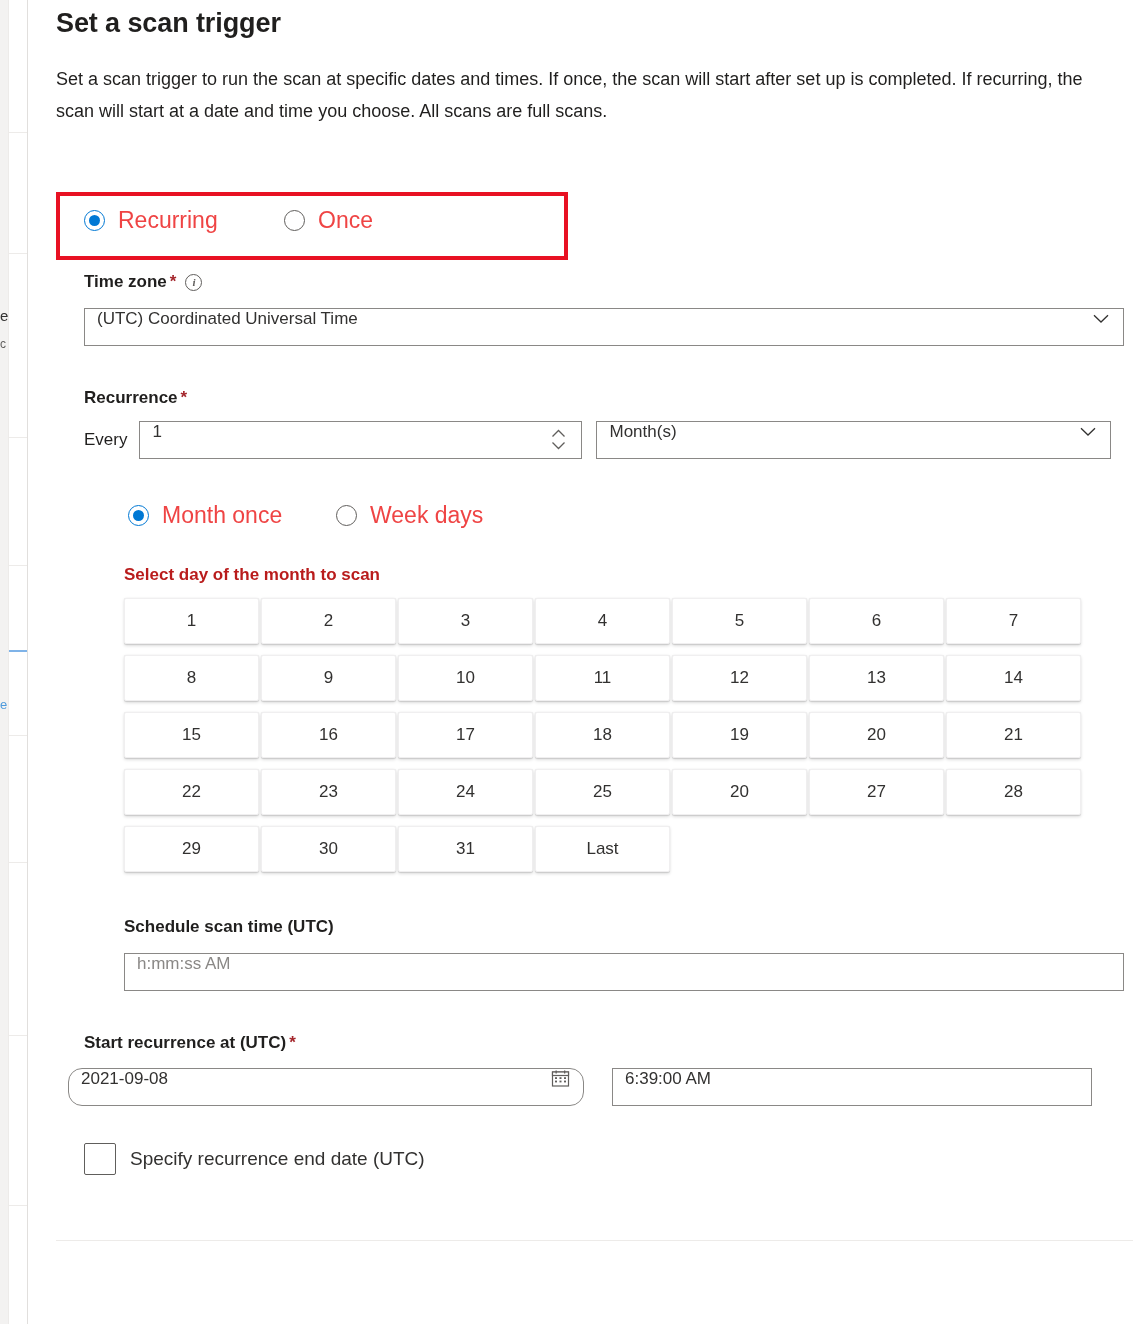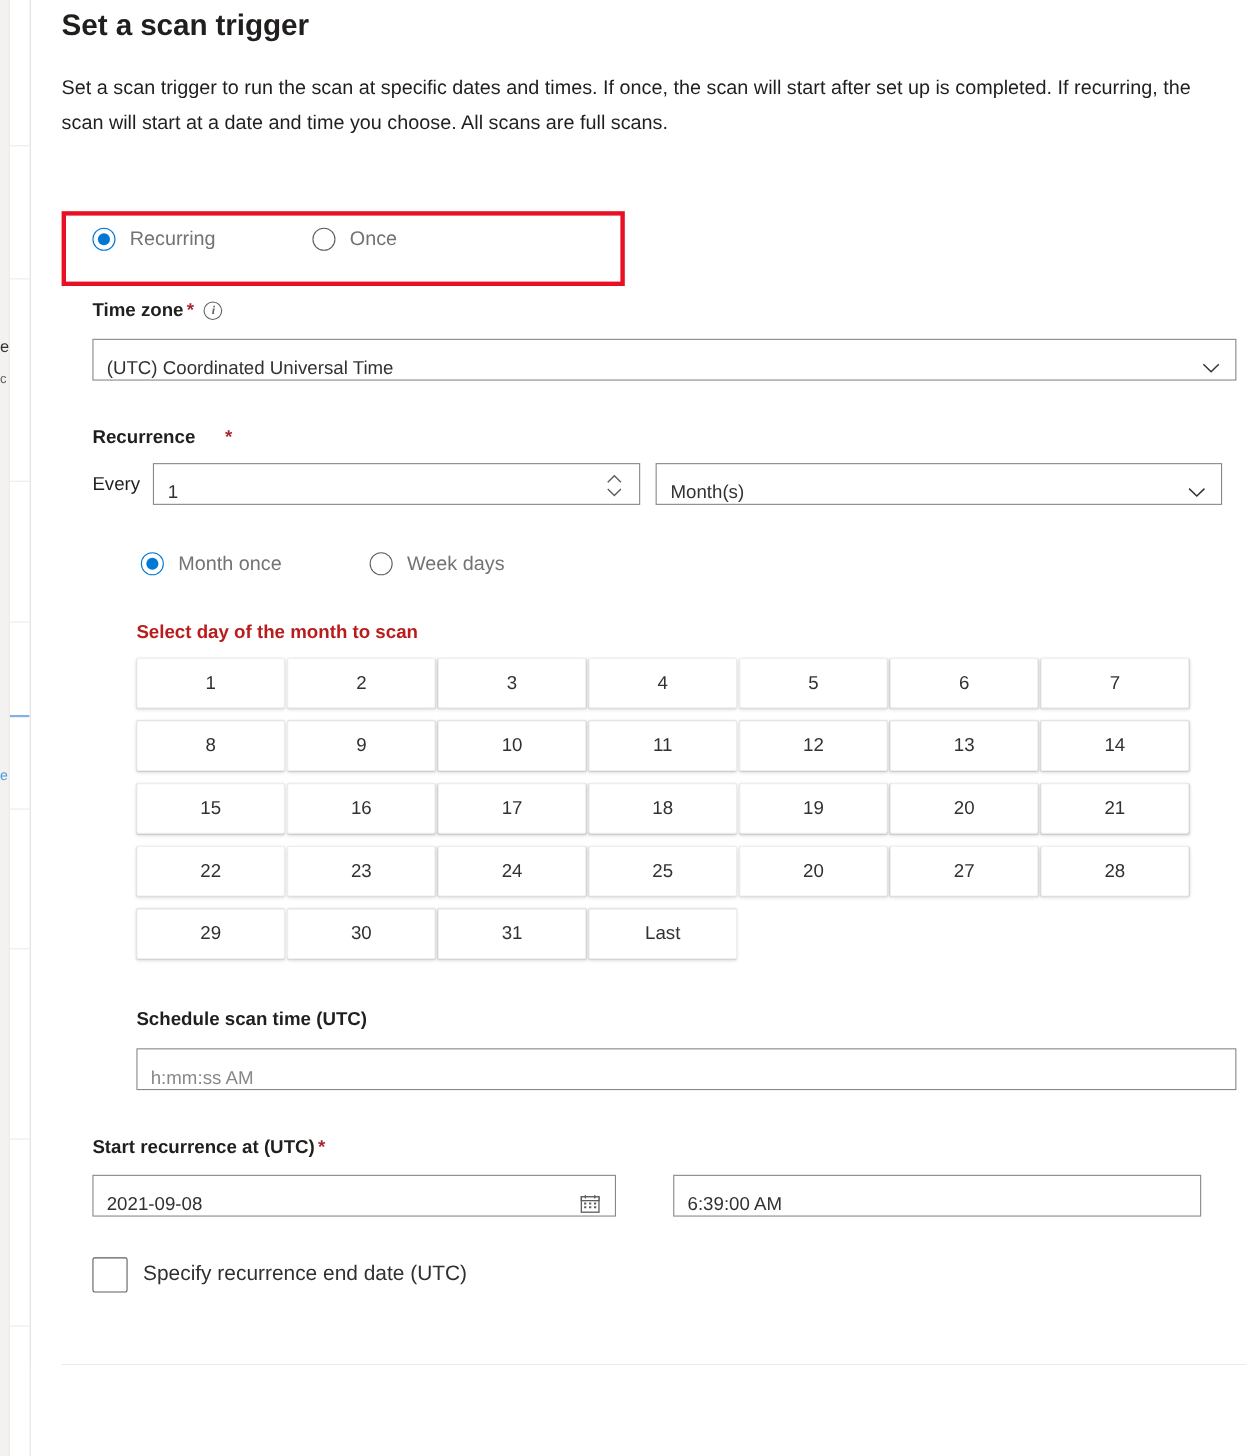--- a/index.html
+++ b/index.html
@@ -105,22 +105,22 @@
     content: "";
     position: absolute;
     left: 50%; top: 50%;
     width: 11px; height: 11px;
     margin: -5.5px 0 0 -5.5px;
     border-radius: 50%;
     background: #0078d4;
   }
   .radio-label {
     margin-left: 13px;
-    font-size: 18px;
-    color: #737373;
+    font-size: 23px;
+    color: #ef4444;
     white-space: nowrap;
   }
 
   
   .field-label {
     font-size: 17px;
     font-weight: 600;
     color: #201f1e;
     display: flex;
     align-items: center;
@@ -138,42 +138,42 @@
     font-family: "Liberation Serif", serif;
     cursor: pointer;
   }
 
   
   .tbox {
     height: 38px;
     border: 1px solid #8a8886;
     background: #ffffff;
     display: flex;
-    align-items: flex-end;
+    align-items: flex-start;
     font-size: 17px;
     color: #323130;
     padding: 0 12px;
   }
   .tbox .val { flex: 1 1 auto; white-space: nowrap; overflow: hidden; }
   .tbox .val.ph { color: #8a8886; }
 
   .chev {
     width: 20px; height: 20px;
     flex: 0 0 auto;
     display: flex; align-items: center; justify-content: center;
     color: #323130;
   }
   .chev svg { display: block; }
 
   
   .tz-label { position: absolute; left: 56px; top: 272px; }
   .tz-box   { position: absolute; left: 56px; top: 308px; width: 1040px; }
 
   
-  .rec-label { position: absolute; left: 56px; top: 388px; gap: 24px; }
+  .rec-label { position: absolute; left: 56px; top: 388px; }
   .every-wrap { position: absolute; left: 56px; top: 421px; display: flex; align-items: center; }
   .every-text { font-size: 17px; color: #201f1e; margin-right: 12px; }
   .num-box { width: 443px; position: relative; }
   .spinner {
     width: 22px; height: 34px;
     display: flex; flex-direction: column; align-items: center; justify-content: center;
     flex: 0 0 auto;
     color: #605e5c;
     cursor: pointer;
   }
@@ -208,21 +208,21 @@
     color: #323130;
     cursor: pointer;
   }
 
   
   .sst-label { position: absolute; left: 96px; top: 917px; }
   .sst-box   { position: absolute; left: 96px; top: 953px; width: 1000px; }
 
   
   .sr-label  { position: absolute; left: 56px; top: 1033px; }
-  .sr-date   { position: absolute; left: 56px; top: 1068px; width: 476px; }
+  .sr-date   { position: absolute; left: 40px; top: 1068px; width: 516px; border-radius: 14px; }
   .sr-time   { position: absolute; left: 584px; top: 1068px; width: 480px; }
   .cal-icon { width: 20px; height: 20px; flex: 0 0 auto; cursor: pointer; color: #605e5c; }
   .cal-icon svg { display: block; }
 
   
   .cb-row { position: absolute; left: 56px; top: 1143px; display: flex; align-items: center; cursor: pointer; }
   .cb-box {
     width: 32px; height: 32px;
     border: 1.4px solid #605e5c;
     border-radius: 2px;

